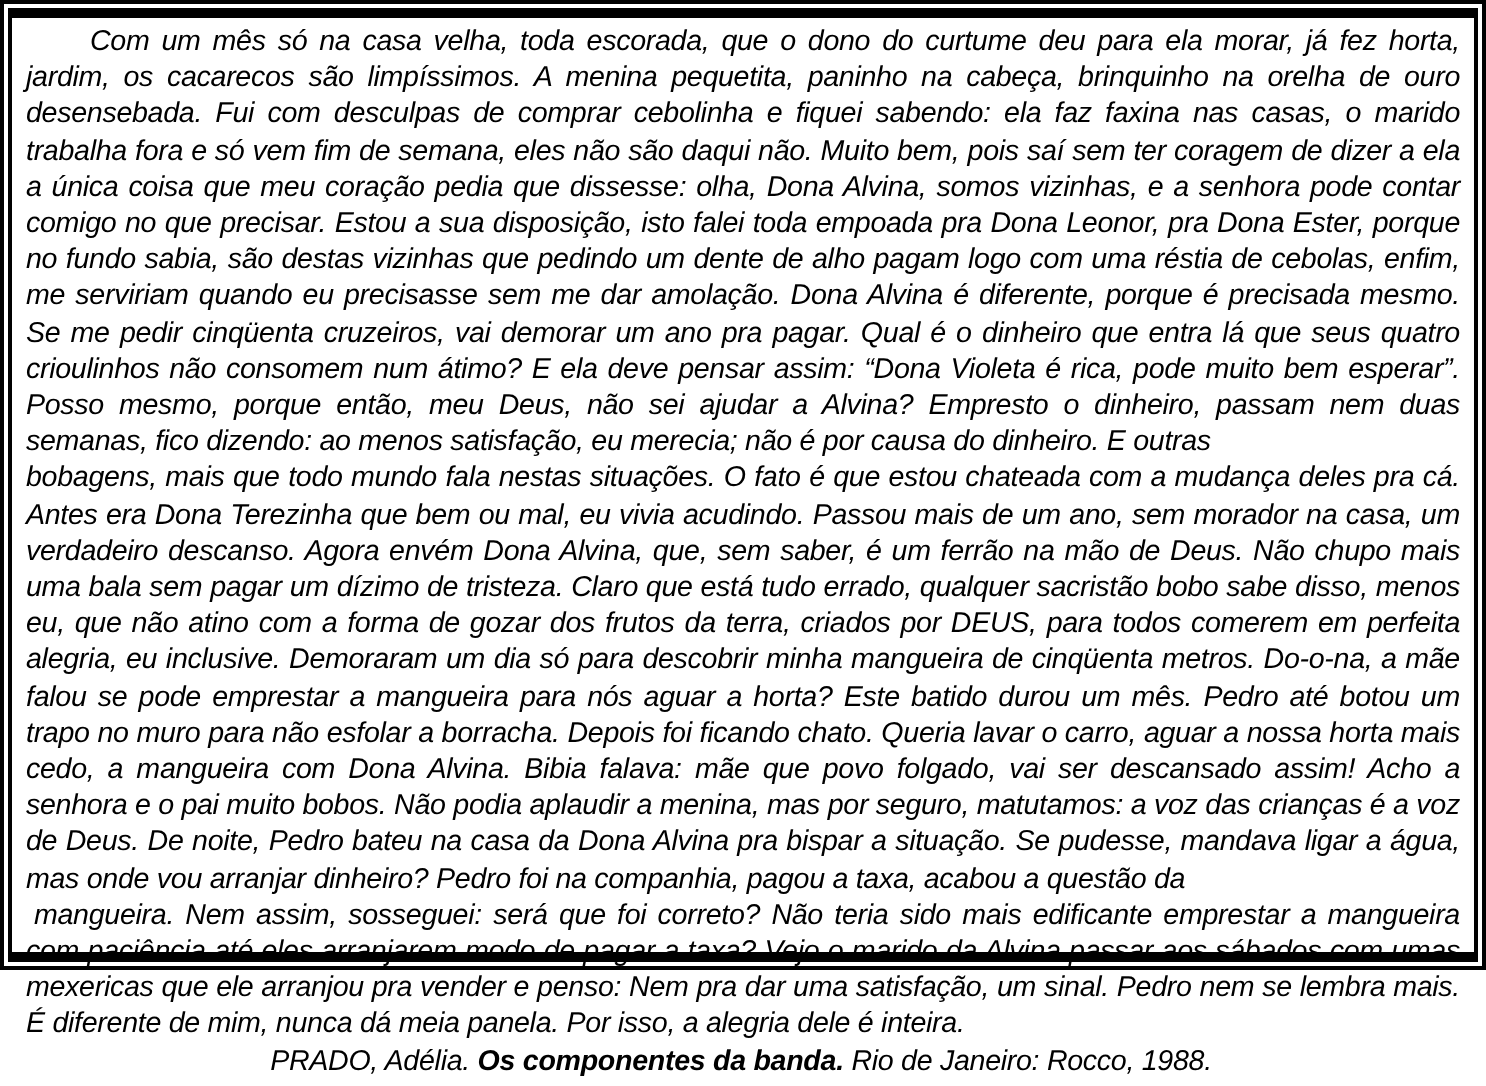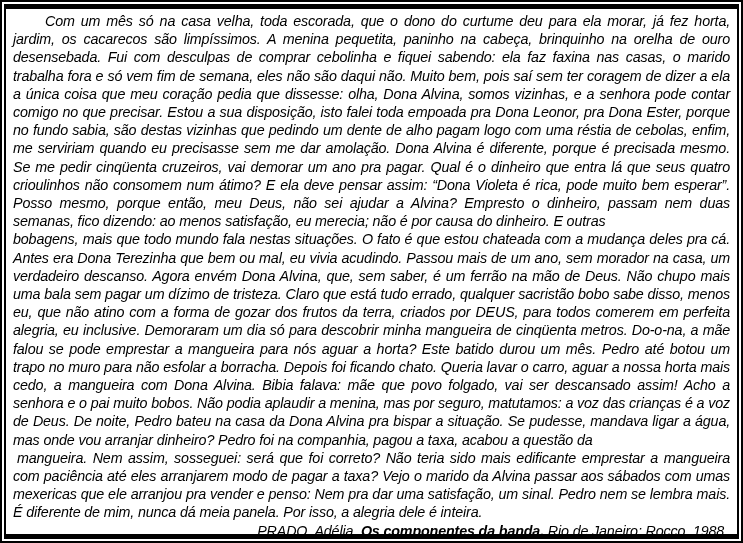--- a/index.html
+++ b/index.html
@@ -8,21 +8,21 @@
     width: 743px;
     height: 543px;
     font-family: "Liberation Sans", sans-serif;
     color: #000000;
     overflow: hidden;
   }
   .frame-outer {
     position: absolute;
     left: 0; top: 0;
     width: 743px;
-    height: 543px;
+    height: 485px;
     border: 2px solid #000000;
     padding: 2px;
     background: #ffffff;
   }
   .frame-inner {
     width: 100%;
     height: 100%;
     border-left: 2px solid #000000;
     border-right: 2px solid #000000;
     border-top: 5px solid #000000;
@@ -34,21 +34,21 @@
     font-style: italic;
     font-size: 14.3px;
     line-height: 18.2px;
     letter-spacing: -0.15px;
     text-align: justify;
   }
   .para { text-align: justify; }
   .para.indent { text-indent: 32px; }
   .para.lead-space { text-indent: 4px; }
   .citation {
-    text-align: right;
+    text-align: center;
     padding-right: 2px;
   }
   .citation b { font-weight: bold; }
 </style>
 </head>
 <body>
 
 <div class="frame-outer">
   <div class="frame-inner">
     <div class="text-body">

